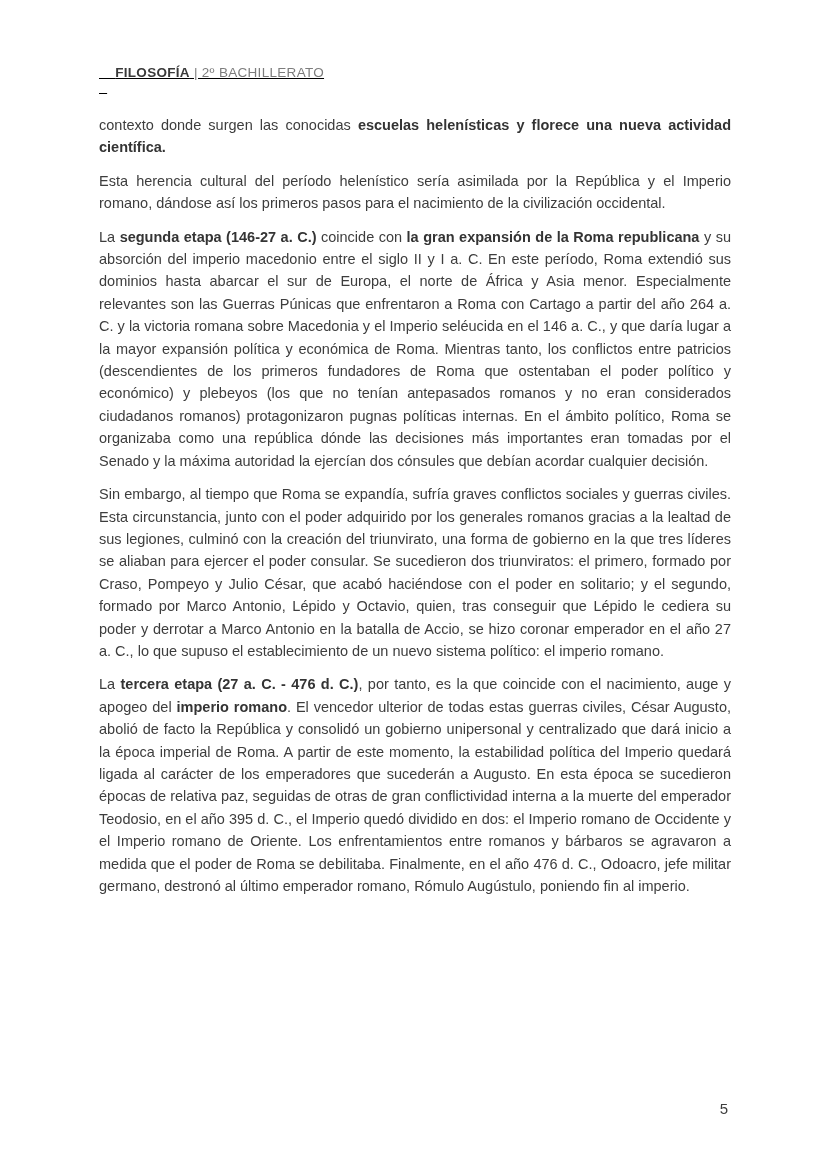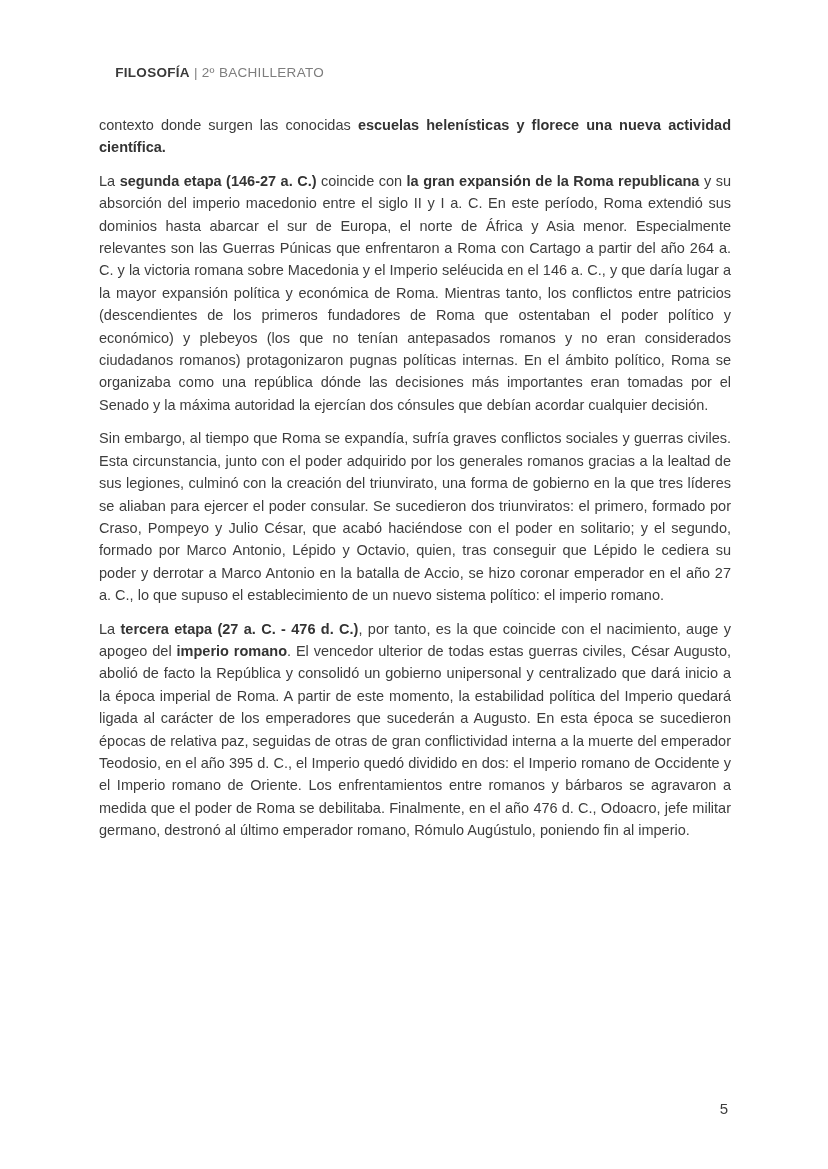--- a/index.html
+++ b/index.html
@@ -19,20 +19,21 @@
     overflow: hidden;
   }
 
   .doc-header {
     position: absolute;
     left: 99px;
     top: 50px;
     font-size: 13.5px;
     letter-spacing: 0.3px;
     white-space: pre;
+    text-decoration: underline;
   }
 
   .hdr-subject {
     font-weight: 700;
     color: #3a3a3a;
   }
 
   .hdr-course {
     font-weight: 400;
     color: #7d7d7d;
@@ -72,20 +73,21 @@
 
 <div class="page">
 
   <header class="doc-header">
     <span class="hdr-subject">FILOSOFÍA</span><span class="hdr-course"> | 2º BACHILLERATO</span>
   </header>
 
   <main class="doc-body">
 
   <p class="para"><span>contexto donde surgen las conocidas </span><strong>escuelas helenísticas y florece una nueva actividad científica.</strong></p>
+      <p class="para"><span>Esta herencia cultural del período helenístico sería asimilada por la República y el Imperio romano, dándose así los primeros pasos para el nacimiento de la civilización occidental.</span></p>
       <p class="para"><span>La </span><strong>segunda etapa (146-27 a. C.)</strong><span> coincide con </span><strong>la gran expansión de la Roma republicana</strong><span> y su absorción del imperio macedonio entre el siglo II y I a. C. En este período, Roma extendió sus dominios hasta abarcar el sur de Europa, el norte de África y Asia menor. Especialmente relevantes son las Guerras Púnicas que enfrentaron a Roma con Cartago a partir del año 264 a. C. y la victoria romana sobre Macedonia y el Imperio seléucida en el 146 a. C., y que daría lugar a la mayor expansión política y económica de Roma. Mientras tanto, los conflictos entre patricios (descendientes de los primeros fundadores de Roma que ostentaban el poder político y económico) y plebeyos (los que no tenían antepasados romanos y no eran considerados ciudadanos romanos) protagonizaron pugnas políticas internas. En el ámbito político, Roma se organizaba como una república dónde las decisiones más importantes eran tomadas por el Senado y la máxima autoridad la ejercían dos cónsules que debían acordar cualquier decisión.</span></p>
       <p class="para"><span>Sin embargo, al tiempo que Roma se expandía, sufría graves conflictos sociales y guerras civiles. Esta circunstancia, junto con el poder adquirido por los generales romanos gracias a la lealtad de sus legiones, culminó con la creación del triunvirato, una forma de gobierno en la que tres líderes se aliaban para ejercer el poder consular. Se sucedieron dos triunviratos: el primero, formado por Craso, Pompeyo y Julio César, que acabó haciéndose con el poder en solitario; y el segundo, formado por Marco Antonio, Lépido y Octavio, quien, tras conseguir que Lépido le cediera su poder y derrotar a Marco Antonio en la batalla de Accio, se hizo coronar emperador en el año 27 a. C., lo que supuso el establecimiento de un nuevo sistema político: el imperio romano.</span></p>
       <p class="para"><span>La </span><strong>tercera etapa (27 a. C. - 476 d. C.)</strong><span>, por tanto, es la que coincide con el nacimiento, auge y apogeo del </span><strong>imperio romano</strong><span>. El vencedor ulterior de todas estas guerras civiles, César Augusto, abolió de facto la República y consolidó un gobierno unipersonal y centralizado que dará inicio a la época imperial de Roma. A partir de este momento, la estabilidad política del Imperio quedará ligada al carácter de los emperadores que sucederán a Augusto. En esta época se sucedieron épocas de relativa paz, seguidas de otras de gran conflictividad interna a la muerte del emperador Teodosio, en el año 395 d. C., el Imperio quedó dividido en dos: el Imperio romano de Occidente y el Imperio romano de Oriente. Los enfrentamientos entre romanos y bárbaros se agravaron a medida que el poder de Roma se debilitaba. Finalmente, en el año 476 d. C., Odoacro, jefe militar germano, destronó al último emperador romano, Rómulo Augústulo, poniendo fin al imperio.</span></p>
     </main>
 
   <footer>
     <span class="page-number">5</span>
   </footer>
 
 </div>

